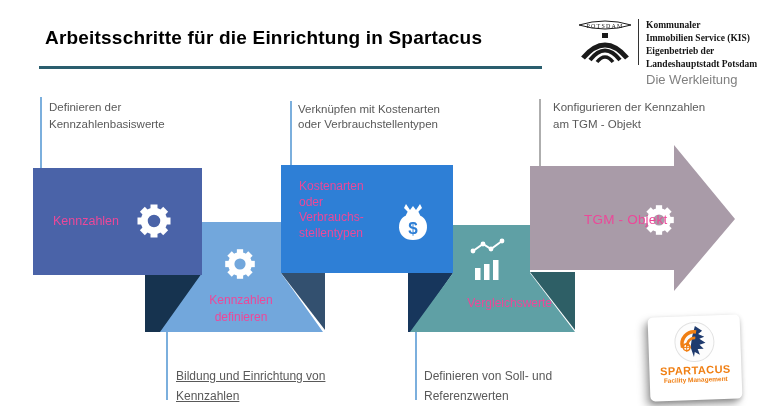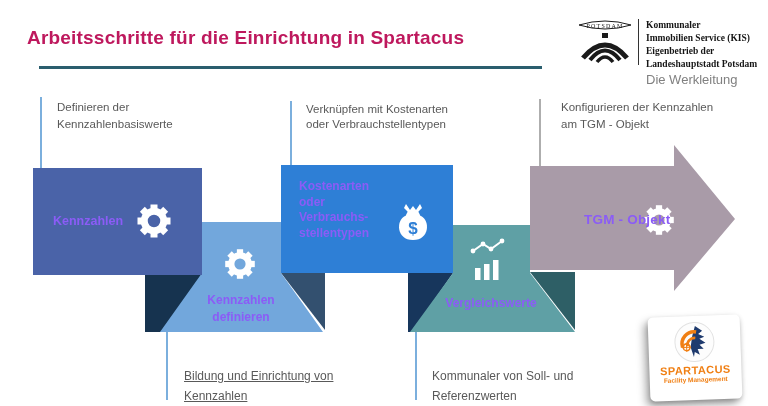--- a/index.html
+++ b/index.html
@@ -4,48 +4,48 @@
 <style>
   html,body { margin:0; padding:0; background:#fff; }
   .slide {
     position:relative; width:768px; height:406px; background:#ffffff;
     font-family:"Liberation Sans", sans-serif; overflow:hidden;
     border-bottom:2px solid #ececec;
   }
   .abs { position:absolute; }
 
   .title {
-    left:27px; top:27px; font-size:19px; font-weight:bold; color:#be185d;
+    left:45px; top:27px; font-size:19px; font-weight:bold; color:#000000;
     letter-spacing:0.2px;
   }
   .rule { left:39px; top:66px; width:503px; height:3px; background:#2A5E6E; }
 
   
   .kis-org {
     left:646px; top:19px; font-family:"Liberation Serif", serif;
     font-weight:bold; font-size:9.5px; line-height:13px; color:#151515;
     white-space:pre-line;
   }
   .kis-division { left:646px; top:72px; font-size:13px; color:#808080; }
   .kis-divider { left:638px; top:19px; width:1px; height:46px; background:#333; }
 
   
-  .ann { color:#595959; white-space:pre-line;margin-left:8px; }
+  .ann { color:#595959; white-space:pre-line; }
   .ann-tl { left:49px;  top:99px;  font-size:11.5px; line-height:17px; }
   .ann-tm { left:298px; top:102px; font-size:11.5px; line-height:14.5px; }
   .ann-tr { left:553px; top:99px;  font-size:11.5px; line-height:17px; }
   .ann-bl { left:176px; top:366px; font-size:12px; line-height:20px;text-decoration:underline; }
   .ann-br { left:424px; top:366px; font-size:12px; line-height:20px; }
 
   
-  .step-label { color:#8b5cf6; font-weight:bold; white-space:pre-line; }
+  .step-label { color:#ec4899; font-weight:normal; white-space:pre-line; }
   .lbl-basiswerte { left:53px;  top:214px; font-size:12.5px; }
   .lbl-kennzahlen { left:181px; top:292px; width:120px; text-align:center; font-size:12px; line-height:17px; }
   .lbl-kostenarten{ left:299px; top:179px; font-size:12px; line-height:15.5px; }
-  .lbl-vergleich  { left:430px; top:296px; width:122px; text-align:center; font-size:12px; }
+  .lbl-vergleich  { left:430px; top:296px; width:122px; text-align:right; font-size:12px; }
   .lbl-tgm        { left:561px; top:212px; font-size:13.5px; letter-spacing:0.2px;margin-left:23px; }
 
   
   .sp-card {
     left:649px; top:316px; width:92px; height:84px; background:#ffffff;
     border-radius:5px; transform:rotate(-2deg);
     box-shadow:-4px 5px 9px rgba(0,0,0,0.35), 0 2px 4px rgba(0,0,0,0.18);
     display:flex; flex-direction:column; align-items:center;
   }
   .sp-name { color:#F07F13; font-size:11px; font-weight:bold; letter-spacing:0.4px; margin-top:1px; }
@@ -137,21 +137,21 @@
   </svg>
 
   <div class="abs ann ann-tl">Definieren der
 Kennzahlenbasiswerte</div>
   <div class="abs ann ann-tr">Konfigurieren der Kennzahlen
 am TGM - Objekt</div>
   <div class="abs ann ann-tm">Verknüpfen mit Kostenarten
 oder Verbrauchstellentypen</div>
   <div class="abs ann ann-bl">Bildung und Einrichtung von
 Kennzahlen</div>
-  <div class="abs ann ann-br">Kommunaler von Soll- und
+  <div class="abs ann ann-br">Definieren von Soll- und
 Referenzwerten</div>
 
   <div class="abs step-label lbl-basiswerte">Kennzahlen</div>
   <div class="abs step-label lbl-kennzahlen">Kennzahlen
 definieren</div>
   <div class="abs step-label lbl-kostenarten">Kostenarten
 oder
 Verbrauchs-
 stellentypen</div>
   <div class="abs step-label lbl-vergleich">Vergleichswerte</div>

